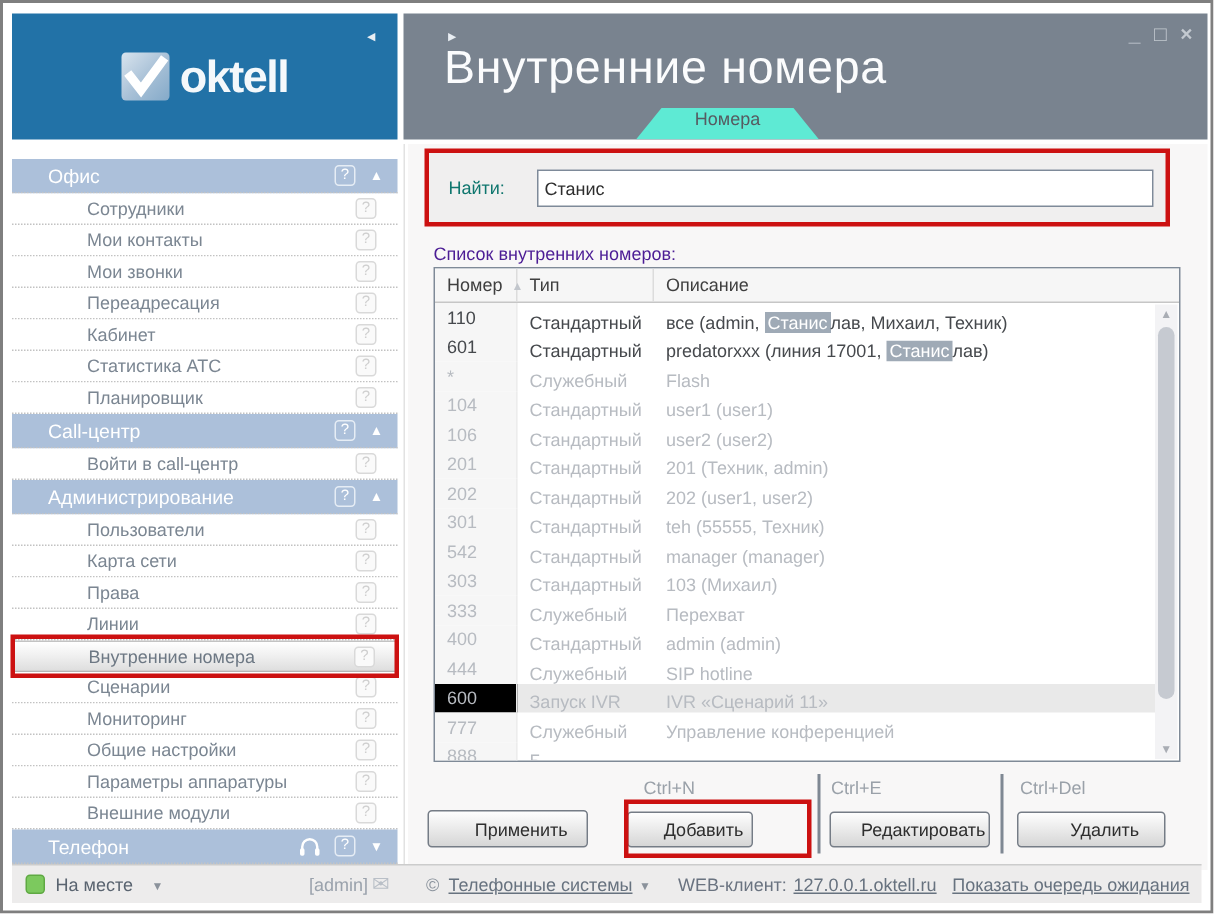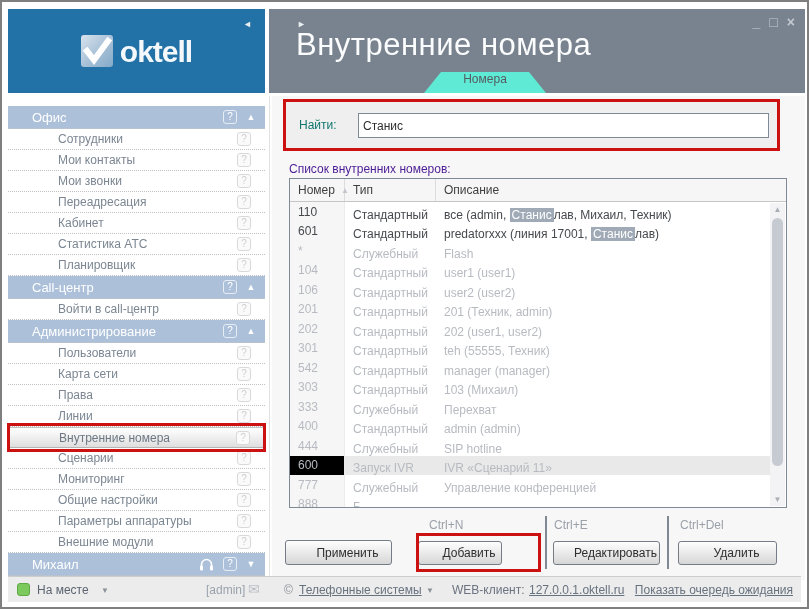--- a/index.html
+++ b/index.html
@@ -222,21 +222,21 @@
       </div>
       <div class="sb-item">
         <span class="sb-item-label">Параметры аппаратуры</span>
         <span class="help-badge">?</span>
       </div>
       <div class="sb-item">
         <span class="sb-item-label">Внешние модули</span>
         <span class="help-badge">?</span>
       </div>
       <div class="sb-section">
-        <span class="sb-section-label">Михаил</span>
+        <span class="sb-section-label">Телефон</span>
         <span class="headset">
           <svg width="15" height="13" viewBox="0 0 15 13">
             <path d="M2.5 9 V6.5 a5 5 0 0 1 10 0 V9" fill="none" stroke="#ffffff" stroke-width="1.6"></path>
             <rect x="1" y="7.5" width="3" height="5" rx="1.2" fill="#ffffff"></rect>
             <rect x="11" y="7.5" width="3" height="5" rx="1.2" fill="#ffffff"></rect>
           </svg>
         </span>
         <span class="help-badge">?</span>
         <span class="sb-arrow">▼</span>
       </div>

